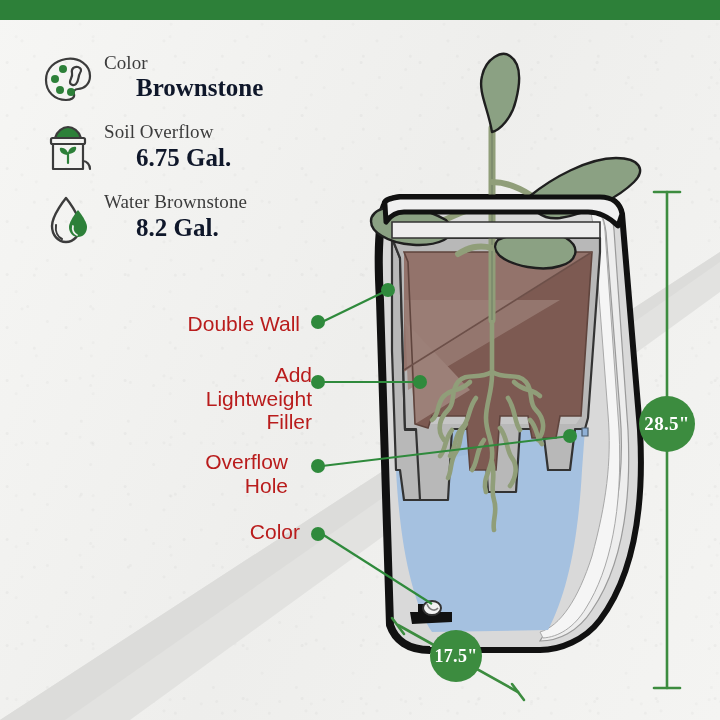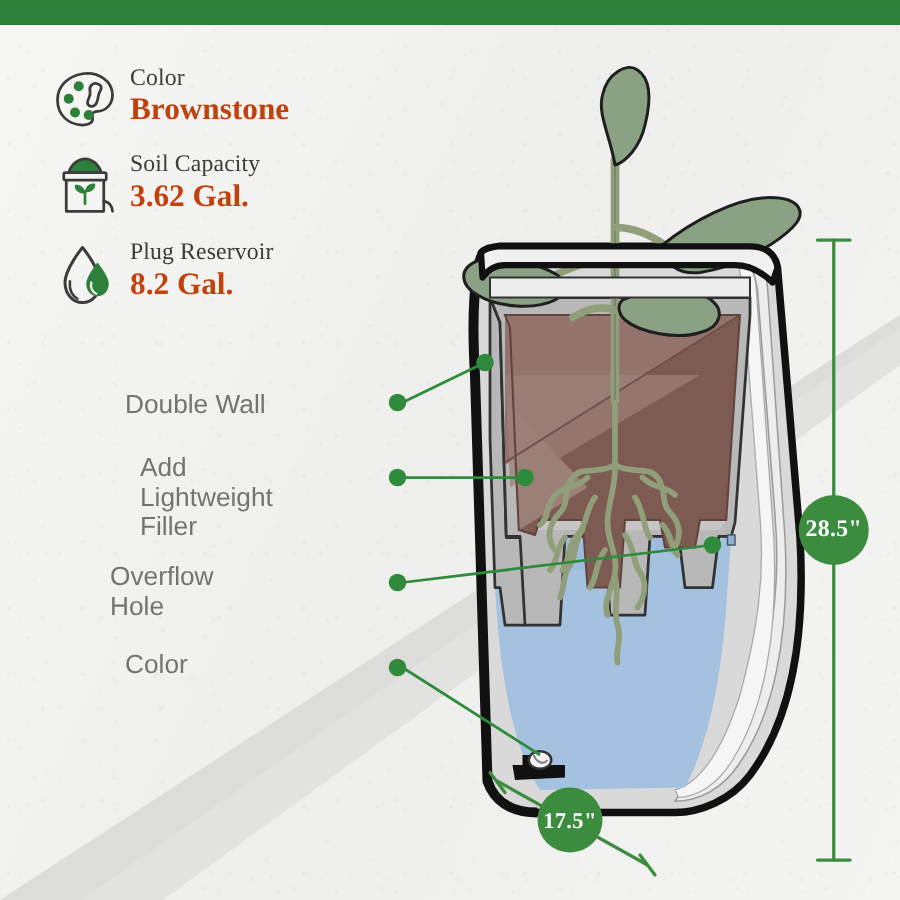--- a/index.html
+++ b/index.html
@@ -41,28 +41,28 @@
   #spec-list{ position:absolute; left:40px; top:52px; width:300px; }
   .spec-row{ display:flex; align-items:flex-start; margin-bottom:18px; }
   .spec-icon{ width:56px; flex:0 0 56px; display:flex; align-items:center; justify-content:center; padding-top:4px;}
   .spec-text{ padding-left:8px; }
   .spec-label{
     font-family:"Liberation Serif", serif;
     font-size:19px; color:#3c3c3c; line-height:1.12; letter-spacing:.1px;
   }
   .spec-value{
     font-family:"Liberation Serif", serif;
-    font-size:25px; font-weight:bold; color:#c2410c; line-height:1.2;
+    font-size:25px; font-weight:bold; color:#0f172a; line-height:1.2;margin-left:32px;
   }
 
   
   .callout{
-    position:absolute; 
+    position:absolute; text-align:right;
     font-family:"Liberation Sans", sans-serif;
-    font-size:21px; color:#737373; line-height:1.12;
+    font-size:21px; color:#b91c1c; line-height:1.12;
     white-space:pre-line;
   }
   #callout-double-wall{ right:420px; top:312px; width:200px; }
   #callout-filler{ right:408px; top:363px; width:200px; }
   #callout-overflow{ right:432px; top:450px; width:200px; }
   #callout-plug{ right:420px; top:520px; width:200px; }
 
   
   .dim-badge{
     position:absolute; border-radius:50%;
@@ -265,36 +265,36 @@
         <path d="M12,13 C14,6 20,2 25,2 C30,2 36,6 38,13" fill="none" stroke="#3c3c3c" stroke-width="2.2" stroke-linejoin="round"></path>
         <rect x="8" y="13" width="34" height="6" rx="1.5" fill="none" stroke="#3c3c3c" stroke-width="2.2"></rect>
         <path d="M10,19 L10,44 L40,44 L40,19" fill="none" stroke="#3c3c3c" stroke-width="2.2" stroke-linejoin="round"></path>
         <path d="M40,36 C44,36 47,40 47,44" fill="none" stroke="#3c3c3c" stroke-width="2.2" stroke-linecap="round"></path>
         <path d="M25,38 L25,28" fill="none" stroke="#2d8039" stroke-width="2.2" stroke-linecap="round"></path>
         <path d="M25,30 C19,30 16,26 17,23 C21,22 25,25 25,30 Z" fill="#2d8039"></path>
         <path d="M25,29 C31,29 34,25 33,22 C29,21 25,24 25,29 Z" fill="#2d8039"></path>
       </svg>
     </div>
     <div class="spec-text">
-      <div class="spec-label">Soil Capacity</div>
-      <div class="spec-value">3.62 Gal.</div>
+      <div class="spec-label">Soil Overflow</div>
+      <div class="spec-value">6.75 Gal.</div>
     </div>
   </div>
 
   <div class="spec-row">
     <div class="spec-icon">
       <svg width="46" height="50" viewBox="0 0 46 50">
         <path d="M21,3 C21,3 7,20 7,31 C7,40 13,47 21,47 C29,47 35,40 35,31 C35,20 21,3 21,3 Z" fill="none" stroke="#3c3c3c" stroke-width="2.4" stroke-linejoin="round"></path>
         <path d="M11,30 C10,37 13,42 17,44" fill="none" stroke="#3c3c3c" stroke-width="2" stroke-linecap="round"></path>
         <path d="M33,15 C33,15 24,26 24,32 C24,38 28,42 33,42 C38,42 42,38 42,32 C42,26 33,15 33,15 Z" fill="#2d8039"></path>
         <path d="M28,31 C27,35 29,39 32,40" fill="none" stroke="#f2f2f0" stroke-width="1.8" stroke-linecap="round"></path>
       </svg>
     </div>
     <div class="spec-text">
-      <div class="spec-label">Plug Reservoir</div>
+      <div class="spec-label">Water Brownstone</div>
       <div class="spec-value">8.2 Gal.</div>
     </div>
   </div>
 
 </div>
 
 <div class="callout" id="callout-double-wall">Double Wall</div>
 <div class="callout" id="callout-filler">Add
 Lightweight
 Filler</div>

